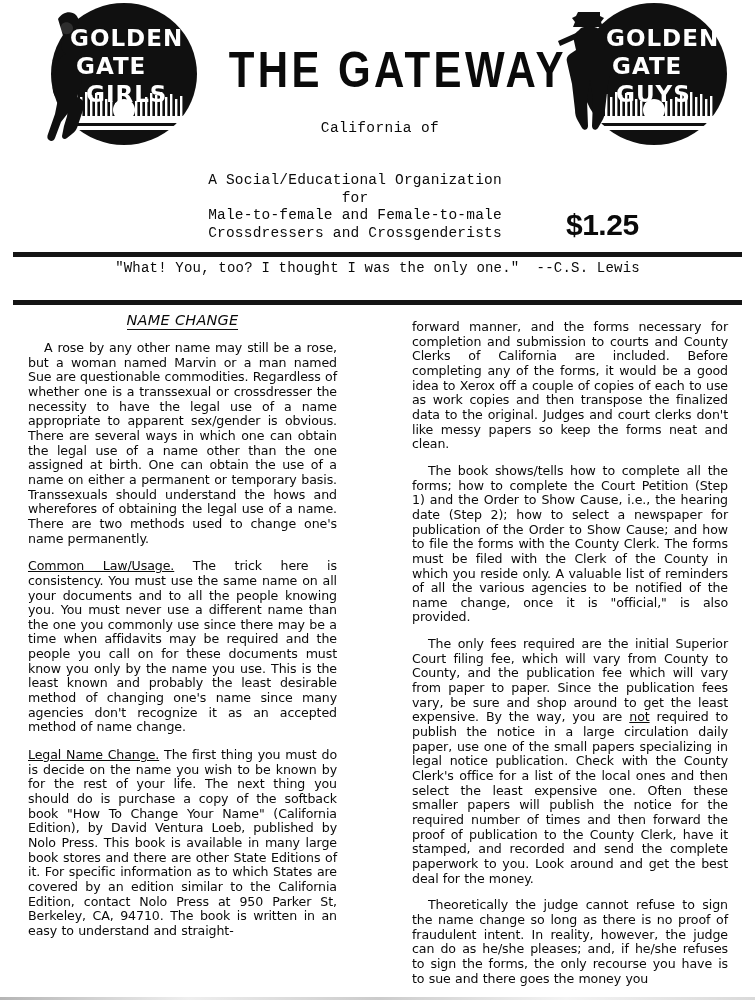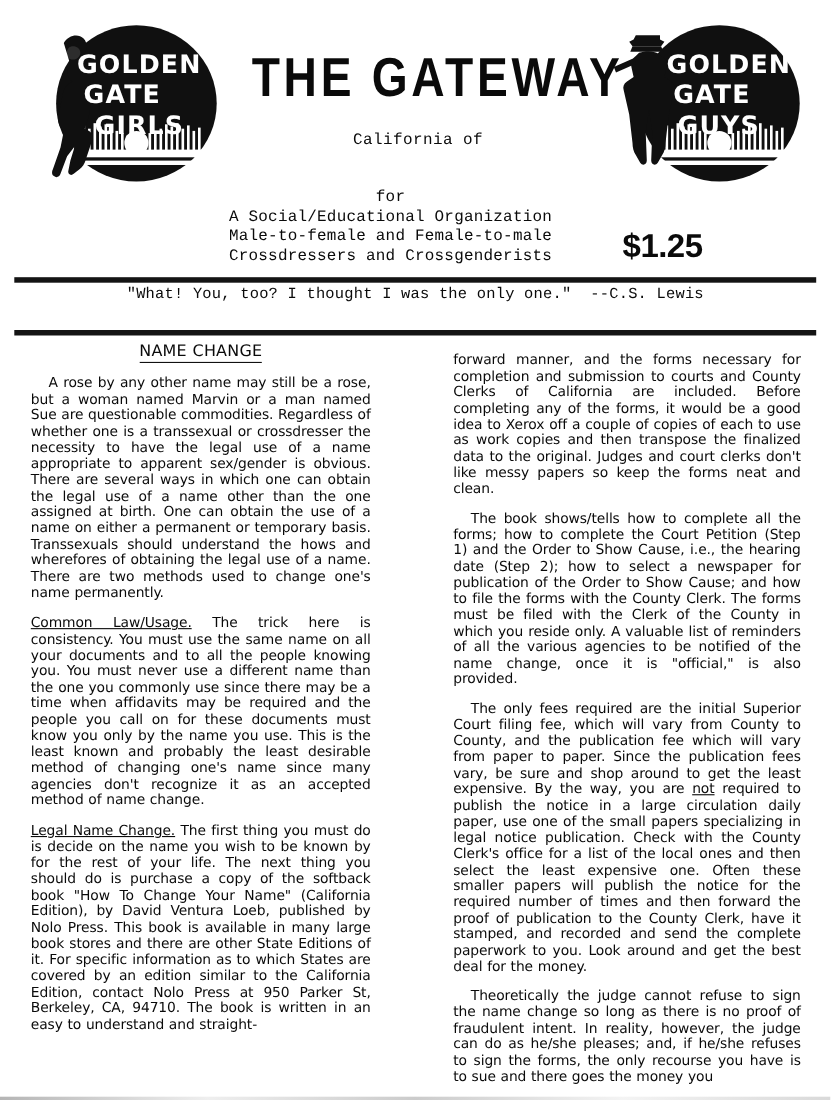--- a/index.html
+++ b/index.html
@@ -19,21 +19,21 @@
 
   
   .masthead {
     position: relative;
     height: 246px;
   }
 
   
   .logo {
     position: absolute;
-    top: 20px;
+    top: 0;
     width: 186px;
     height: 152px;
   }
   .logo-left  { left: 18px; }
   .logo-right { left: 548px; }
   .logo svg { display: block; width: 100%; height: 100%; }
 
   
   .paper-title {
     position: absolute;
@@ -130,20 +130,21 @@
   }
   .col-left  { left: 16px; }
   .col-right { left: 400px; width: 340px; }
 
   .section-head {
     text-align: center;
     font-size: 14.5px;
     line-height: 18px;
     letter-spacing: 0.2px;
     margin: 3px 0 12px 0;
+    font-style: italic;
   }
   .section-head span {
     border-bottom: 1.6px solid #111;
     padding-bottom: 1px;
   }
 
   .col p {
     margin: 12px;
     text-indent: 16px;
   }
@@ -276,22 +277,22 @@
     </svg>
   </div>
 
   <div class="paper-title">THE GATEWAY</div>
 
   <div class="pub-of">
     <div>California of</div>
   </div>
 
   <div class="org-block">
+    <div>A Social/Educational Organization</div>
     <div>for</div>
-    <div>A Social/Educational Organization</div>
     <div>Male-to-female and Female-to-male</div>
     <div>Crossdressers and Crossgenderists</div>
   </div>
 
   <div class="price">$1.25</div>
 </div>
 
 <div class="rule rule-top"></div>
 <div class="quote">
   <div>"What! You, too? I thought I was the only one."  --C.S. Lewis</div>

